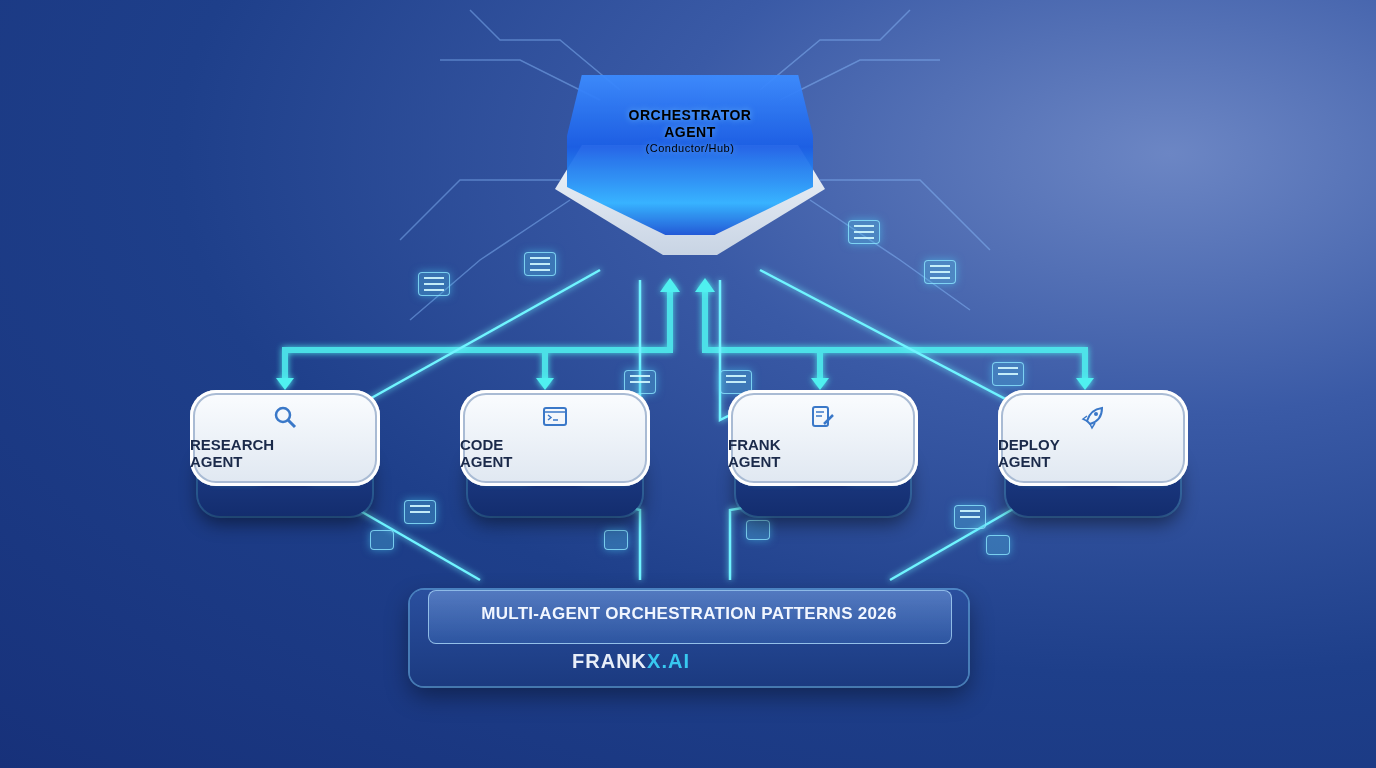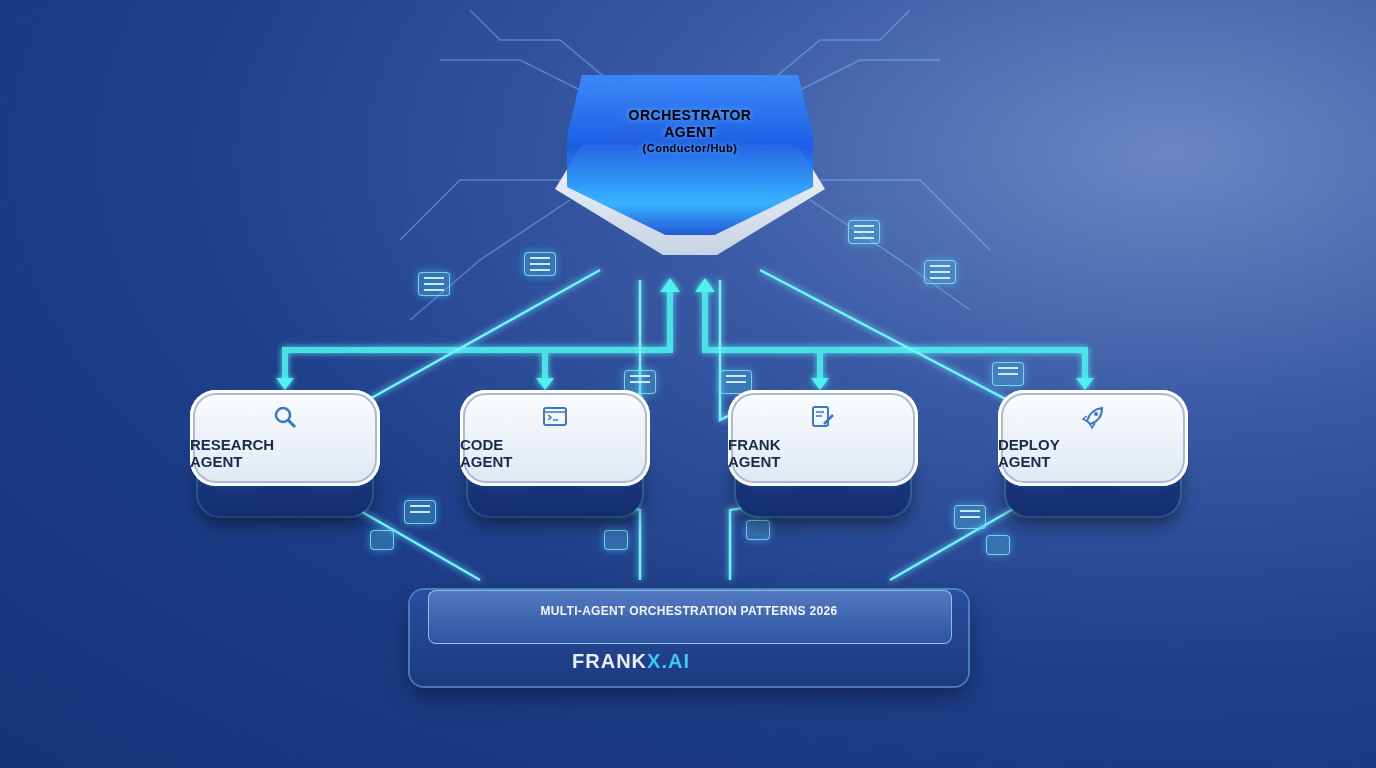--- a/index.html
+++ b/index.html
@@ -14,42 +14,42 @@
     background:linear-gradient(#f2f6fb,#c8d4e4);
     clip-path:polygon(10% 0,90% 0,100% 40%,60% 100%,40% 100%,0 40%);
     box-shadow:0 10px 20px rgba(0,0,0,.4);}
   .hub-glass{position:absolute;left:12px;top:0;width:246px;height:160px;
     background:linear-gradient(180deg,#3d8cff 0%,#1c5fe6 45%,#2fb0ff 80%,#1a53d6 100%);
     clip-path:polygon(6% 0,94% 0,100% 38%,100% 70%,60% 100%,40% 100%,0 70%,0 38%);
     box-shadow:0 0 40px #29a6ff;opacity:.95;}
   .hub-label{position:absolute;left:0;width:270px;top:32px;text-align:center;color:#000000;
     font-weight:bold;letter-spacing:.5px;text-shadow:0 0 6px rgba(120,200,255,.8);}
   .hub-title{font-size:14px;line-height:17px;}
-  .hub-sub{font-size:11px;font-weight:bold;margin-top:1px;}
+  .hub-sub{font-size:11px;font-weight:normal;margin-top:1px;}
   
   .agent{position:absolute;width:190px;height:130px;}
   .agent-base{position:absolute;left:8px;top:56px;width:174px;height:70px;border-radius:22px;
     background:linear-gradient(#203f8c,#132d6e);box-shadow:0 8px 18px rgba(0,0,0,.45),0 0 0 2px rgba(90,200,255,.35);}
   .agent-glow{position:absolute;top:84px;height:6px;width:48px;border-radius:3px;background:#4ff0f0;box-shadow:0 0 10px #4ff0f0;}
   .agent-top{position:absolute;left:0;top:0;width:190px;height:96px;border-radius:26px;
     background:linear-gradient(#fbfdff,#dfe7f1);box-shadow:inset 0 0 0 3px #fff, inset 0 0 0 5px #a9bbd4;}
   .agent-label{position:absolute;left:0;width:190px;top:46px;text-align:left;color:#1b2a4a;
     font-weight:bold;font-size:15px;line-height:17px;}
   .agent-icon{position:absolute;left:82px;top:14px;width:26px;height:26px;}
   
   .msg{position:absolute;width:30px;height:22px;border-radius:4px;
     background:rgba(80,190,230,.35);border:1px solid rgba(140,230,255,.8);box-shadow:0 0 8px rgba(80,220,255,.5);}
   .msg i{display:block;height:2px;margin:4px 5px 0;background:rgba(210,250,255,.9);}
   
   .plaque{position:absolute;left:410px;top:590px;width:558px;height:96px;border-radius:14px;
     background:linear-gradient(#2a4f9e,#1b3a80);box-shadow:0 0 0 2px rgba(120,200,255,.5),0 10px 24px rgba(0,0,0,.4);}
   .plaque-glass{position:absolute;left:18px;top:0;width:522px;height:52px;border-radius:8px;
     background:linear-gradient(rgba(160,200,255,.35),rgba(80,140,220,.25));border:1px solid rgba(180,225,255,.7);}
   .plaque-title{position:absolute;left:0;width:558px;top:14px;text-align:center;color:#f1f6ff;
-    font-weight:bold;font-size:12px;letter-spacing:.3px;}
+    font-weight:bold;font-size:17px;letter-spacing:.3px;}
   .brand{position:absolute;left:0;width:442px;top:60px;text-align:center;font-weight:bold;font-size:20px;letter-spacing:1px;}
   .brand .a{color:#e8eef8;} .brand .b{color:#38c8f0;}
 </style>
 </head>
 <body>
 
 <div class="scene">
 
   <svg class="wires" viewBox="0 0 1376 768">
     <defs>

